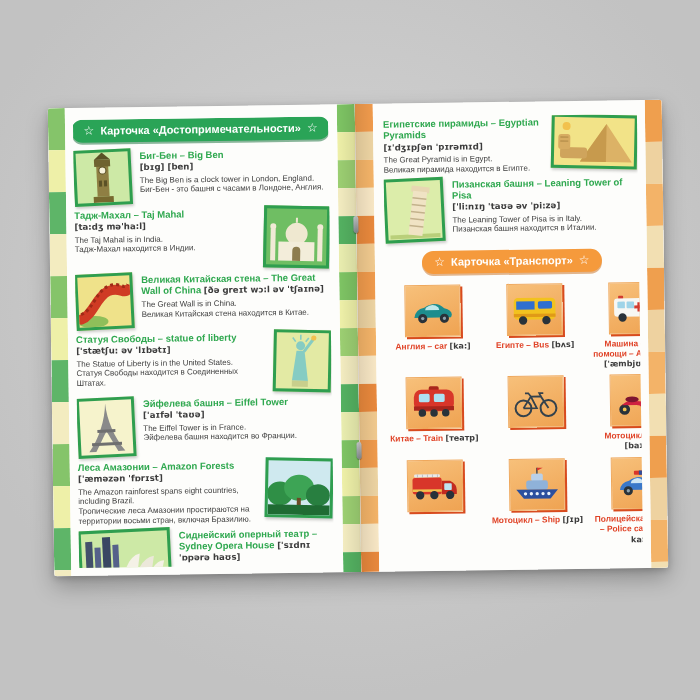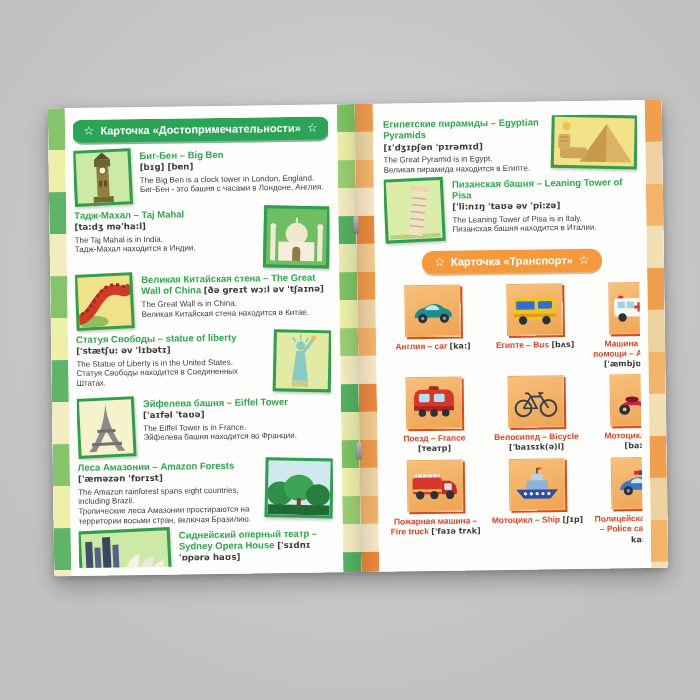--- a/index.html
+++ b/index.html
@@ -393,37 +393,33 @@
               <rect x="6" y="6" width="48" height="26" rx="9" fill="#d8362a"></rect>
               <rect x="12" y="11" width="13" height="10" rx="2" fill="#aee1f2"></rect>
               <rect x="30" y="11" width="13" height="10" rx="2" fill="#aee1f2"></rect>
               <rect x="6" y="26" width="48" height="5" fill="#a8261c"></rect>
               <circle cx="16" cy="34" r="4.5" fill="#29323a"></circle>
                 <circle cx="30" cy="34" r="4.5" fill="#29323a"></circle>
                 <circle cx="44" cy="34" r="4.5" fill="#29323a"></circle>
             </svg>
           </div>
           <div class="caption">
-            <span class="cname">Поезд – France</span>
+            <span class="cname">Китае – Train</span>
             <span class="cphon">[театр]</span>
           </div>
         </div>
 
         <div class="cell">
           <div class="ttile">
             <svg width="50" height="40" viewBox="0 0 60 44">
               <circle cx="15" cy="30" r="9.5" fill="none" stroke="#33414c" stroke-width="2.4"></circle>
               <circle cx="45" cy="30" r="9.5" fill="none" stroke="#33414c" stroke-width="2.4"></circle>
               <path d="M15 30 L24 16 H36 L45 30 M24 16 L31 30 H15" fill="none" stroke="#33414c" stroke-width="2.2"></path>
               <path d="M36 16 l-2 -4 h5 M24 16 l-3 -4 h-4" fill="none" stroke="#33414c" stroke-width="2"></path>
             </svg>
-          </div>
-          <div class="caption">
-            <span class="cname">Велосипед – Bicycle</span>
-            <span class="cphon">['baɪsɪk(ə)l]</span>
           </div>
         </div>
 
         <div class="cell">
           <div class="ttile">
             <svg width="50" height="40" viewBox="0 0 60 44">
               <circle cx="14" cy="33" r="6.5" fill="#29323a"></circle>
                 <circle cx="46" cy="33" r="6.5" fill="#29323a"></circle>
               <circle cx="14" cy="33" r="2.3" fill="#f2c14e"></circle>
                 <circle cx="46" cy="33" r="2.3" fill="#9aa7b0"></circle>
@@ -444,24 +440,20 @@
               <rect x="5" y="8" width="31" height="3.5" rx="1.5" fill="#e9e9e9"></rect>
               <path d="M9 8 v4 M15 8 v4 M21 8 v4 M27 8 v4 M33 8 v4" stroke="#c0c0c0" stroke-width="1.2"></path>
               <rect x="3" y="12" width="35" height="20" rx="3" fill="#d8362a"></rect>
               <path d="M38 16 h10 q8 4 8 11 v5 h-18 z" fill="#c32b20"></path>
               <rect x="41" y="19" width="9" height="8" rx="1" fill="#bfe3f0"></rect>
               <rect x="3" y="26" width="35" height="3" fill="#f2c14e"></rect>
               <circle cx="12" cy="33" r="5" fill="#29323a"></circle>
                 <circle cx="29" cy="33" r="5" fill="#29323a"></circle>
                 <circle cx="48" cy="33" r="5" fill="#29323a"></circle>
             </svg>
-          </div>
-          <div class="caption">
-            <span class="cname">Пожарная машина – Fire truck</span>
-            <span class="cphon">['faɪə trʌk]</span>
           </div>
         </div>
 
         <div class="cell">
           <div class="ttile">
             <svg width="50" height="40" viewBox="0 0 60 44">
               <line x1="30" y1="2" x2="30" y2="10" stroke="#33414c" stroke-width="1.6"></line>
               <path d="M30 2 h7 l-7 3.5 z" fill="#d8362a"></path>
               <rect x="23" y="9" width="14" height="9" rx="2" fill="#b9d0e8"></rect>
               <rect x="17" y="17" width="26" height="11" rx="3" fill="#8fb2d9"></rect>

